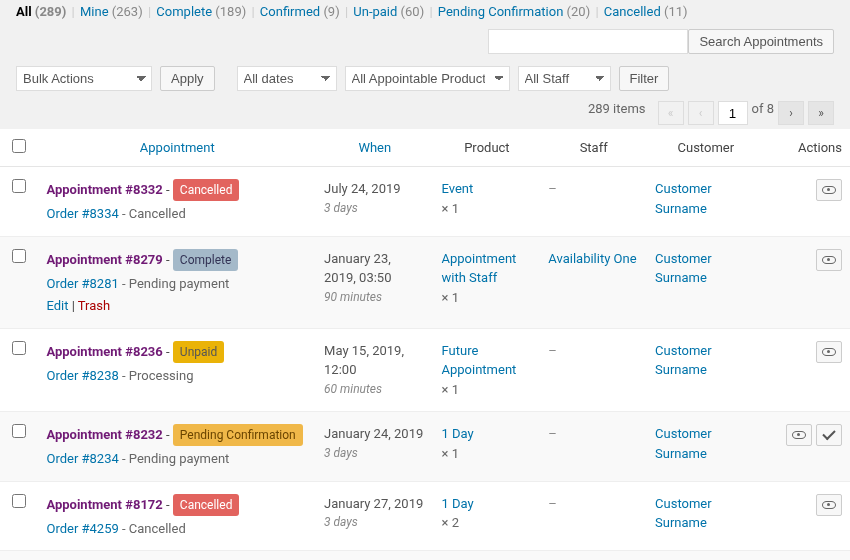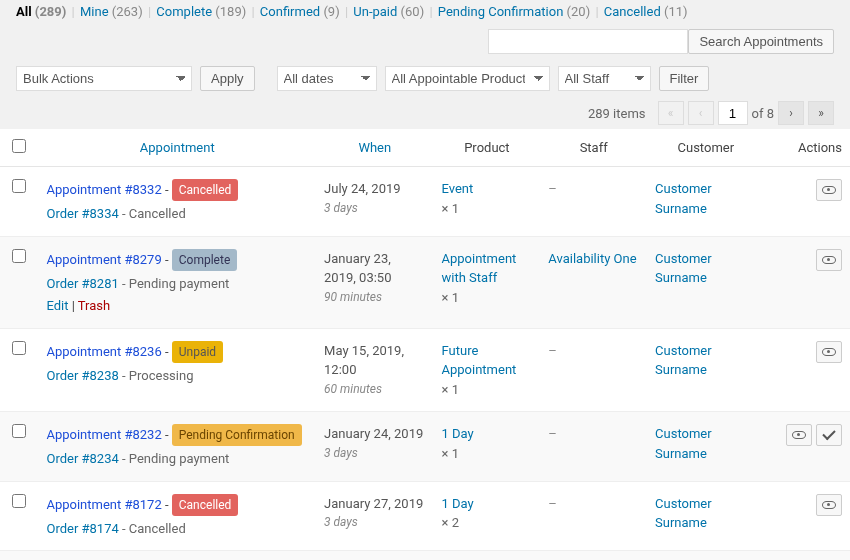--- a/index.html
+++ b/index.html
@@ -7,36 +7,36 @@
 a{color:#0073aa;text-decoration:none}
 .filter-tabs{padding:4px 16px;font-size:13px}
 .filter-tabs .sep{color:#ccc;margin:0 2px}
 .filter-tabs .cur{color:#000;font-weight:700}
 .filter-tabs .count{color:#888}
 .top-search{display:flex;justify-content:flex-end;padding:6px 16px;}
 .top-search input[type=text]{border:1px solid #ddd;padding:4px 6px;width:200px;background:#fff}
 .btn{background:#f7f7f7;border:1px solid #ccc;padding:4px 10px;font-size:13px;color:#555;cursor:pointer;border-radius:2px}
 .controls{display:flex;align-items:center;padding:6px 16px;gap:8px}
 .sel{border:1px solid #ddd;padding:4px 6px;background:#fff;font-size:13px;color:#555;appearance:none;background-image:linear-gradient(45deg,transparent 50%,#666 50%),linear-gradient(135deg,#666 50%,transparent 50%);background-position:right 10px center,right 5px center;background-size:5px 5px,5px 5px;background-repeat:no-repeat;padding-right:24px}
-.sel-bulk{width:176px}.sel-dates{width:100px}.sel-products{width:165px}.sel-staff{width:93px}
-.pagination{display:flex;justify-content:flex-end;align-items:center;padding:4px 16px;gap:4px;font-size:13px;color:#666}
+.sel-bulk{width:136px}.sel-dates{width:100px}.sel-products{width:165px}.sel-staff{width:93px}
+.pagination{display:flex;justify-content:flex-end;padding:4px 16px;gap:4px;font-size:13px;color:#666}
 .pagination .items{margin-right:8px}
 .page-btn{border:1px solid #ddd;background:#fff;width:26px;height:24px;display:inline-flex;align-items:center;justify-content:center;color:#999;font-size:12px}
 .page-btn.disabled{background:#f1f1f1;color:#ccc}
 .page-btn.active{background:#e5e5e5;color:#555}
 .page-input{width:30px;height:24px;text-align:center;border:1px solid #ddd}
 .tbl{width:100%;border-collapse:collapse;background:#fff;margin:0 0 16px}
 .tbl th{text-align:center;padding:10px 8px;font-weight:400;color:#0073aa;border-bottom:1px solid #e5e5e5;font-size:13px}
 .tbl th.nohdr{color:#444}
 .tbl th:first-child{width:36px;text-align:center}
 .tbl td{padding:12px 8px;vertical-align:top;font-size:13px;line-height:1.5}
 .tbl tbody tr{border-bottom:1px solid #eee}
 .tbl tbody tr:nth-child(even){background:#f9f9f9}
 .col-appt{width:260px}.col-when{width:110px}.col-prod{width:100px}.col-staff{width:100px}.col-cust{width:110px}.col-act{width:80px}
-.appt-title{color:#1d4ed8;font-weight:400}
+.appt-title{color:#701a75;font-weight:700}
 .badge{display:inline-block;padding:2px 7px;border-radius:3px;font-size:12px;color:#fff}
 .badge-cancelled{background:#e2635e}
 .badge-complete{background:#a4b9c9;color:#335}
 .badge-unpaid{background:#eab308;color:#555}
 .badge-pending-confirmation{background:#f0b849;color:#6b4500}
 .order-line{margin-top:3px;color:#666}
 .order-line a{color:#0073aa}
 .row-acts{margin-top:3px;font-size:13px}
 .row-acts a{color:#0073aa}
 .row-acts .trash{color:#a00}
@@ -167,21 +167,21 @@
               <span class="icon-eye"></span>
             </span>
             <span class="icon-btn">
               <span class="icon-check"></span>
             </span>
           </div>
         </td>
       </tr>
       <tr>
         <td style="text-align: center;"><input type="checkbox" style=""></td>
-        <td><a href="#" class="appt-title">Appointment #8172</a> - <span class="badge badge-cancelled">Cancelled</span><div class="order-line"><a href="#">Order #8174</a> - Cancelled</div></td>
+        <td><a href="#" class="appt-title">Appointment #8172</a> - <span class="badge badge-cancelled">Cancelled</span><div class="order-line"><a href="#">Order #4259</a> - Cancelled</div></td>
         <td>
           <div class="when-date">January 27, 2019</div>
           <div class="when-dur">3 days</div>
         </td>
         <td><a href="#" class="prod-link">1 Day</a><div class="qty">× 2</div></td>
         <td><span class="dash">–</span></td>
         <td class="cust"><a href="#">Customer<br>Surname</a></td>
         <td>
           <div class="act-btns">
             <span class="icon-btn">

